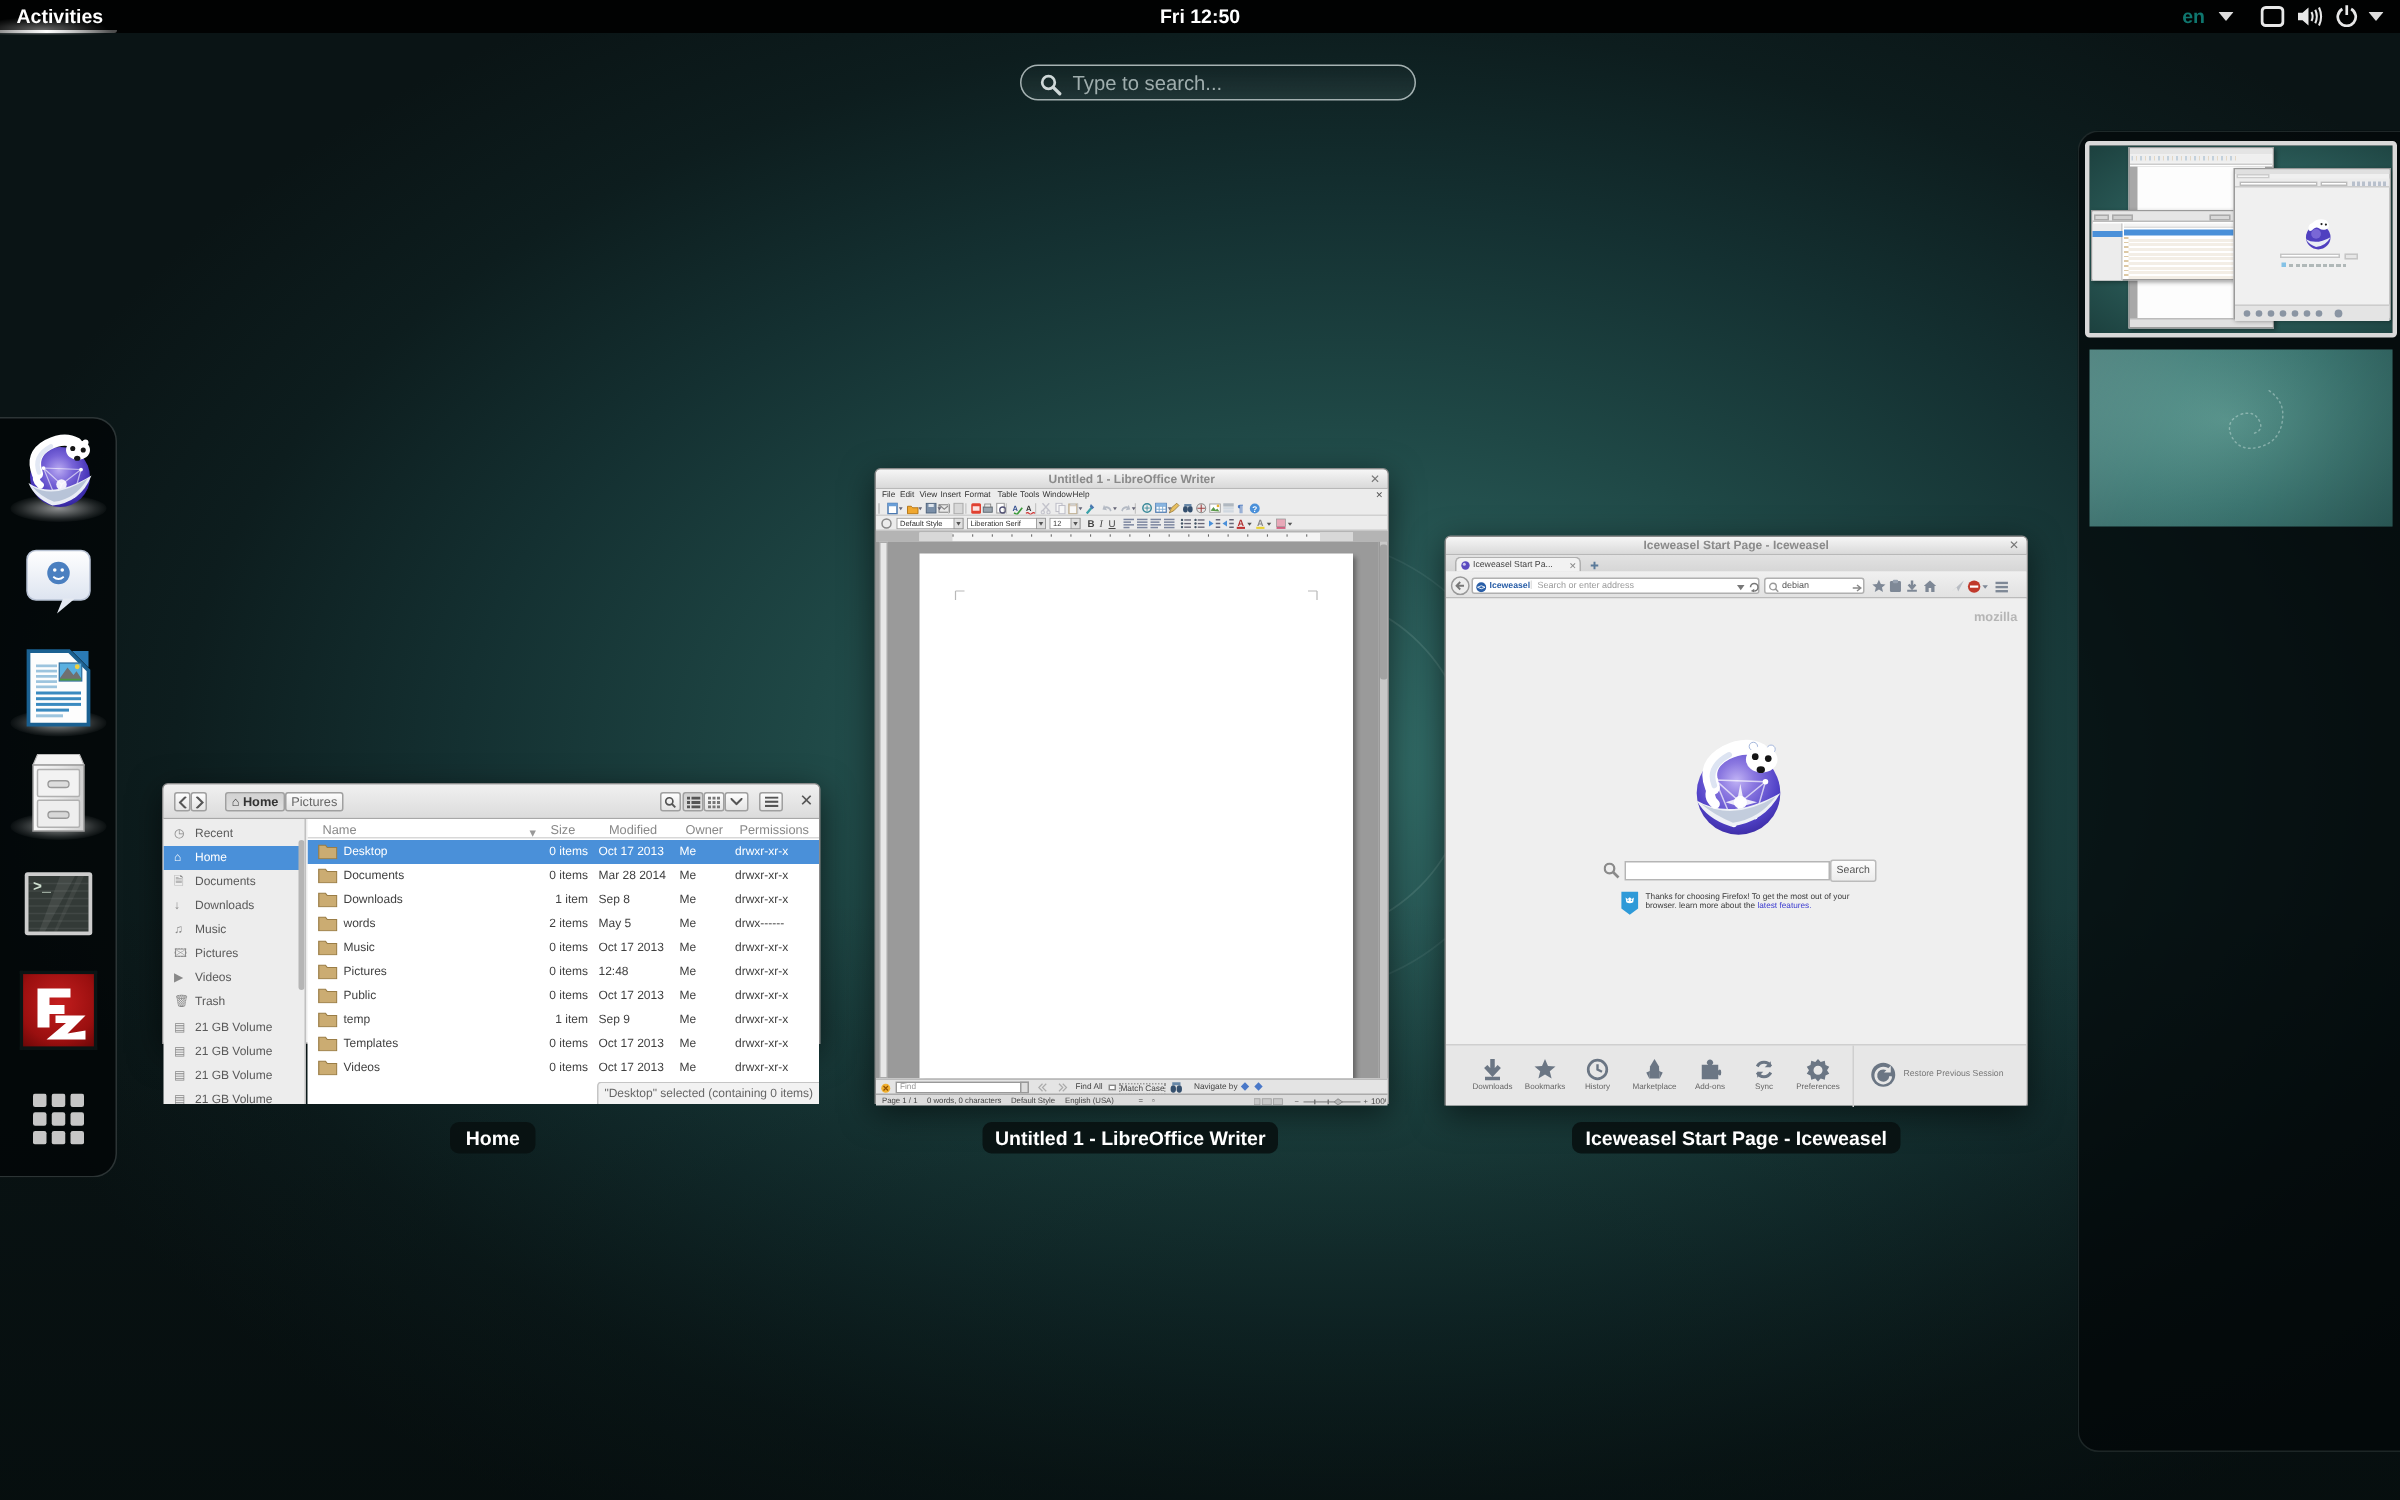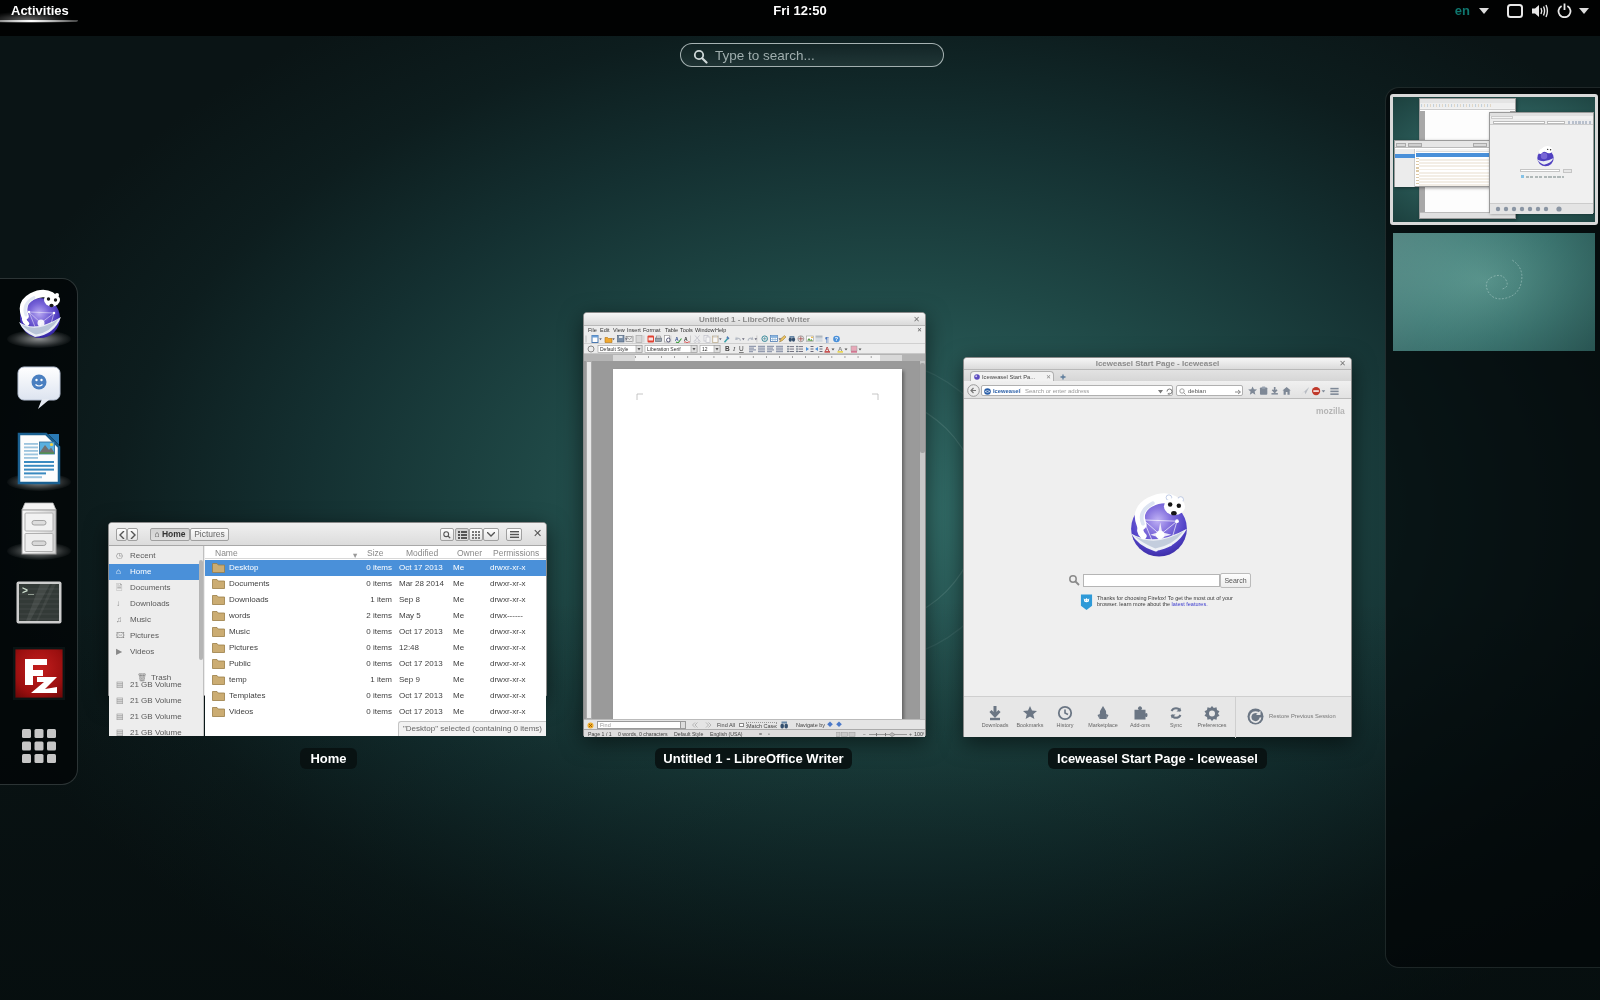--- a/index.html
+++ b/index.html
@@ -7,21 +7,21 @@
 body {
   font-family:"Liberation Sans", sans-serif;
   position:relative;
   background:
     linear-gradient(180deg, rgba(0,0,0,0) 60%, rgba(3,9,9,0.5) 100%),
     radial-gradient(ellipse 950px 600px at 56% 51%, #336e69 0%, #2a5c59 18%, #1f4846 38%, #143031 62%, #0d1d1e 82%, #0a1415 100%);
 }
 .abs { position:absolute; }
 
 
-#topbar { position:absolute; left:0; top:0; width:1600px; height:36px; background:#010202; color:#fff; }
+#topbar { position:absolute; left:0; top:0; width:1600px; height:22px; background:#010202; color:#fff; }
 #activities { position:absolute; left:11px; top:0; height:22px; line-height:21px; font-size:13px; font-weight:bold; color:#fff; }
 #act-line { position:absolute; left:0; top:19.5px; width:78px; height:2.5px;
   background:linear-gradient(90deg, rgba(255,255,255,0.5), #fff 40%, rgba(255,255,255,0.3) 96%);
   border-radius:0 0 3px 0; }
 #act-glow { position:absolute; left:-14px; top:6px; width:110px; height:17px;
   background:radial-gradient(ellipse 55px 11px at 42px 14px, rgba(255,255,255,0.4), rgba(255,255,255,0.08) 60%, rgba(255,255,255,0) 80%); }
 #clock { position:absolute; left:0; top:0; width:1600px; text-align:center; height:22px; line-height:21px; font-size:13px; font-weight:bold; }
 #tb-right { position:absolute; right:0; top:0; height:22px; }
 .tbtxt { position:absolute; font-size:13px; font-weight:bold; color:#0f766e; top:0; line-height:21px; }
 
@@ -300,21 +300,21 @@
   </div>
 
   <div class="abs" style="left:0;top:23px;width:95px;height:190px;background:#ededed;border-right:1px solid #c0c0c0;overflow:hidden;">
     <div class="srow" style="top:2px;"><span class="sic">◷</span>Recent</div>
     <div class="srow sel" style="top:18px;"><span class="sic" style="color:#fff;">⌂</span>Home</div>
     <div class="srow" style="top:34px;"><span class="sic">🗎</span>Documents</div>
     <div class="srow" style="top:50px;"><span class="sic">↓</span>Downloads</div>
     <div class="srow" style="top:66px;"><span class="sic">♫</span>Music</div>
     <div class="srow" style="top:82px;"><span class="sic">🖾</span>Pictures</div>
     <div class="srow" style="top:98px;"><span class="sic">▶</span>Videos</div>
-    <div class="srow" style="top:124px;padding-left:21px;"><span class="sic">🗑</span>Trash</div>
+    <div class="srow" style="top:114px;"><span class="sic">🗑</span>Trash</div>
     <div class="srow" style="top:131px;"><span class="sic">▤</span>21 GB Volume</div>
     <div class="srow" style="top:147px;"><span class="sic">▤</span>21 GB Volume</div>
     <div class="srow" style="top:163px;"><span class="sic">▤</span>21 GB Volume</div>
     <div class="srow" style="top:179px;"><span class="sic">▤</span>21 GB Volume</div>
     <div class="abs" style="left:90px;top:14px;width:4px;height:100px;background:#b5b5b5;border-radius:2px;"></div>
   </div>
 
   <div class="abs" style="left:96px;top:23px;width:341px;height:190px;background:#fff;overflow:hidden;">
     <div class="abs" style="left:0;top:0;width:341px;height:13px;border-bottom:1px solid #d8d8d8;color:#888;font-size:8.5px;">
       <span class="abs" style="left:10px;top:2px;">Name</span>

